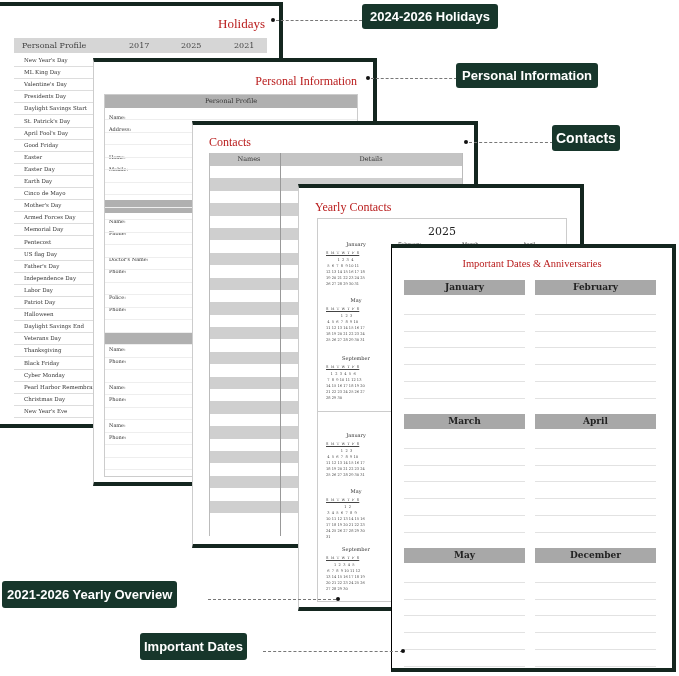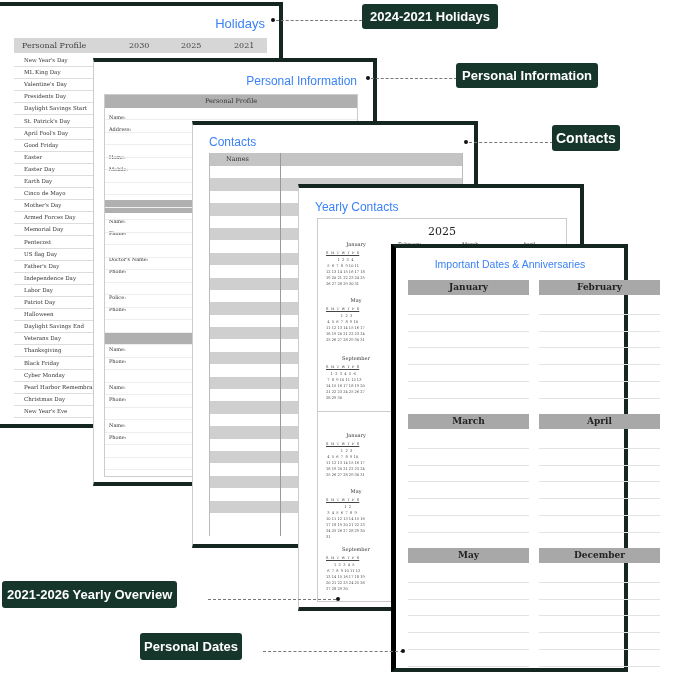--- a/index.html
+++ b/index.html
@@ -1,37 +1,37 @@
 <!DOCTYPE html>
 <html><head>
 <meta charset="utf-8">
 <style>
 *{box-sizing:border-box;margin:0;padding:0}
 body{width:679px;height:676px;background:#fff;position:relative;overflow:hidden;font-family:"DejaVu Serif",serif;color:#222}
 .page{position:absolute;background:#fff;border-right:4px solid #14261f;border-bottom:4px solid #14261f;border-top:4px solid #14261f}
-.ptitle{position:absolute;font-family:Liberation Sans, sans-serif;color:#3b82f6}
+.ptitle{position:absolute;font-family:Liberation Serif, serif;color:#b91c1c}
 .callout{position:absolute;background:#17362b;color:#fff;font-family:"Liberation Sans",sans-serif;font-weight:bold;border-radius:3px;padding:3px 7px;white-space:nowrap}
 .dash{position:absolute;border-top:1px dashed #777;height:0}
 .dot{position:absolute;width:4px;height:4px;background:#111;border-radius:50%}
 .hol-row{position:absolute;left:14px;width:250px;height:12px;border-bottom:1px solid #ddd;font-size:5.5px;line-height:11px;padding-left:10px;color:#333}
 .hol-row span.d{position:absolute;font-size:5px}
 .lbl{font-size:5px;color:#333;position:absolute;left:4px}
 .cal-mon{position:absolute;font-size:5px;color:#333;text-align:center}
 .cal-grid{position:absolute;font-size:3.6px;color:#444;line-height:6px;font-family:"DejaVu Serif",serif;white-space:pre}
 .line{position:absolute;height:1px;background:#e2e2e2}
 .mhead{position:absolute;height:15px;background:#a8a8a8;font-size:9px;font-weight:bold;text-align:center;line-height:15px;color:#222}
 </style>
 </head>
 <body>
 
 <div class="page" style="left:-4px;top:2px;width:287px;height:426px;border-left:none">
   <div class="ptitle" style="right:14px;top:10px;font-size:13px">Holidays</div>
   <div style="position:absolute;left:18px;top:32px;width:253px;height:15px;background:#d6d6d6;font-size:8px;line-height:15px;color:#444">
     <span style="position:absolute;left:8px">Personal Profile</span>
-    <span style="position:absolute;left:115px">2030</span>
+    <span style="position:absolute;left:115px">2017</span>
     <span style="position:absolute;left:167px">2025</span>
     <span style="position:absolute;left:220px">2021</span>
   </div>
   <div id="hol-list">
       <div class="hol-row" style="top: 49px; left: 18px;"><span>New Year's Day</span><span class="d" style="left: 118px;">Jan 1</span><span class="d" style="left: 170px;">Jan 1</span><span class="d" style="left: 222px;">Jan 1</span></div>
       <div class="hol-row" style="top: 61.1px; left: 18px;"><span>ML King Day</span></div>
       <div class="hol-row" style="top: 73.2px; left: 18px;"><span>Valentine's Day</span></div>
       <div class="hol-row" style="top: 85.3px; left: 18px;"><span>Presidents Day</span></div>
       <div class="hol-row" style="top: 97.4px; left: 18px;"><span>Daylight Savings Start</span></div>
       <div class="hol-row" style="top: 109.5px; left: 18px;"><span>St. Patrick's Day</span></div>
@@ -115,21 +115,22 @@
         <div class="line" style="left: 0px; right: 0px; top: 361.5px; background: rgb(238, 238, 238);"></div>
         <div class="line" style="left: 0px; right: 0px; top: 374px; background: rgb(238, 238, 238);"></div>
       </div>
   </div>
 </div>
 
 <div class="page" style="left:192px;top:121px;width:286px;height:427px;border-left:1px solid #ccc">
   <div class="ptitle" style="left:16px;top:10px;font-size:12px">Contacts</div>
   <div style="position:absolute;left:16px;top:28px;width:254px;height:383px;border-left:1px solid #bbb;border-right:1px solid #bbb">
     <div style="height:13px;background:#c4c4c4;font-size:6.5px;line-height:13px;color:#333;position:relative">
-      <span style="position:absolute;left:16px;width:70px;">Names</span>
+      <span style="position:absolute;left:4px;width:70px;text-align:center">Names</span>
+      <span style="position:absolute;left:70px;right:0;text-align:center">Details</span>
     </div>
     <div id="ct-rows">
         <div style="height: 12.4px; background: rgb(255, 255, 255);"></div>
         <div style="height: 12.4px; background: rgb(207, 207, 207);"></div>
         <div style="height: 12.4px; background: rgb(255, 255, 255);"></div>
         <div style="height: 12.4px; background: rgb(207, 207, 207);"></div>
         <div style="height: 12.4px; background: rgb(255, 255, 255);"></div>
         <div style="height: 12.4px; background: rgb(207, 207, 207);"></div>
         <div style="height: 12.4px; background: rgb(255, 255, 255);"></div>
         <div style="height: 12.4px; background: rgb(207, 207, 207);"></div>
@@ -206,21 +207,21 @@
     <div class="cal-mon" style="left:8px;width:60px;top:134px">September</div>
     <div class="cal-grid" style="left:8px;top:143px;text-decoration:underline">S  M  T  W  T  F  S</div>
     <div class="cal-grid" style="left:8px;top:150px">       1  2  3  4  5
  6  7  8  9 10 11 12
 13 14 15 16 17 18 19
 20 21 22 23 24 25 26
 27 28 29 30</div>
   </div>
 </div>
 
-<div class="page" style="left:391px;top:244px;width:237px;height:428px;border-left:5px solid #000000">
+<div class="page" style="left:391px;top:244px;width:285px;height:428px;border-left:1px solid #000000">
   <div class="ptitle" style="left:0;right:0;top:10px;text-align:center;font-size:10.5px">Important Dates &amp; Anniversaries</div>
   <div id="imp-grid">
       <div class="mhead" style="left: 12px; top: 32px; width: 121px;">January</div>
       <div class="line" style="left: 12px; width: 121px; top: 65.8px;"></div>
       <div class="line" style="left: 12px; width: 121px; top: 82.6px;"></div>
       <div class="line" style="left: 12px; width: 121px; top: 99.4px;"></div>
       <div class="line" style="left: 12px; width: 121px; top: 116.2px;"></div>
       <div class="line" style="left: 12px; width: 121px; top: 133px;"></div>
       <div class="line" style="left: 12px; width: 121px; top: 149.8px;"></div>
       <div class="mhead" style="left: 143px; top: 32px; width: 121px;">February</div>
@@ -256,29 +257,29 @@
       <div class="line" style="left: 143px; width: 121px; top: 350.6px;"></div>
       <div class="line" style="left: 143px; width: 121px; top: 367.4px;"></div>
       <div class="line" style="left: 143px; width: 121px; top: 384.2px;"></div>
       <div class="line" style="left: 143px; width: 121px; top: 401px;"></div>
       <div class="line" style="left: 143px; width: 121px; top: 417.8px;"></div>
     </div>
 </div>
 
 <div class="dot" style="left:271px;top:18px"></div>
 <div class="dash" style="left:276px;top:20px;width:86px"></div>
-<div class="callout" style="left:362px;top:4px;font-size:13px;padding:5px 8px">2024-2021 Holidays</div>
+<div class="callout" style="left:362px;top:4px;font-size:13px;padding:5px 8px">2024-2026 Holidays</div>
 
 <div class="dot" style="left:366px;top:76px"></div>
 <div class="dash" style="left:371px;top:78px;width:86px"></div>
 <div class="callout" style="left:456px;top:63px;font-size:13px;padding:5px 6px">Personal Information</div>
 
 <div class="dot" style="left:464px;top:140px"></div>
 <div class="dash" style="left:469px;top:142px;width:84px"></div>
 <div class="callout" style="left:552px;top:125px;font-size:14px;padding:5px 4px">Contacts</div>
 
 <div class="callout" style="left:2px;top:581px;font-size:13px;padding:6px 5px">2021-2026 Yearly Overview</div>
 <div class="dash" style="left:208px;top:599px;width:128px"></div>
 <div class="dot" style="left:336px;top:597px"></div>
 
-<div class="callout" style="left:140px;top:633px;font-size:13px;padding:6px 4px">Personal Dates</div>
+<div class="callout" style="left:140px;top:633px;font-size:13px;padding:6px 4px">Important Dates</div>
 <div class="dash" style="left:263px;top:651px;width:140px"></div>
 <div class="dot" style="left:401px;top:649px"></div>
 
 </body></html>

